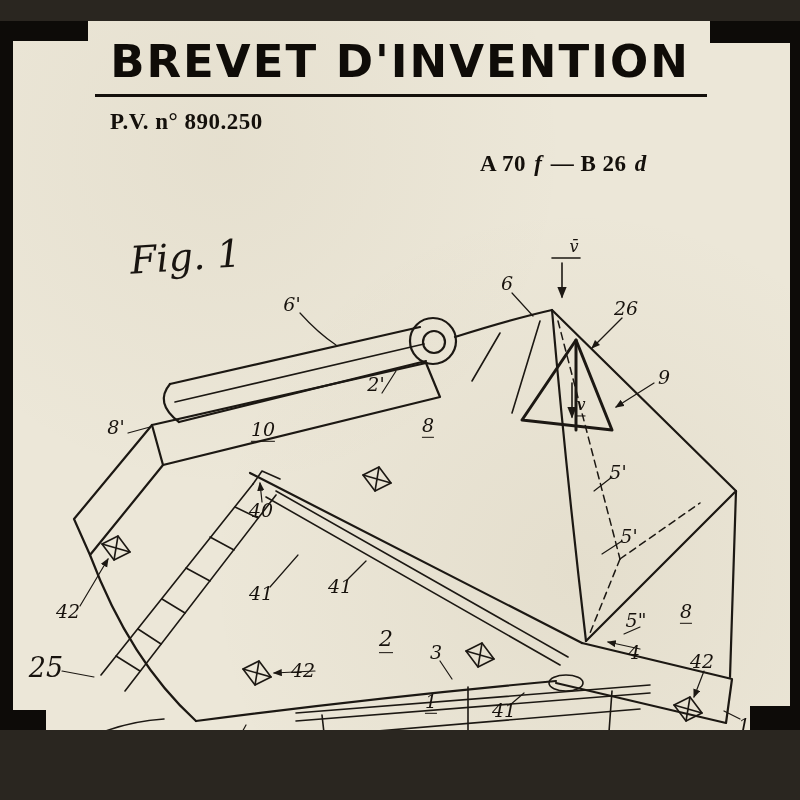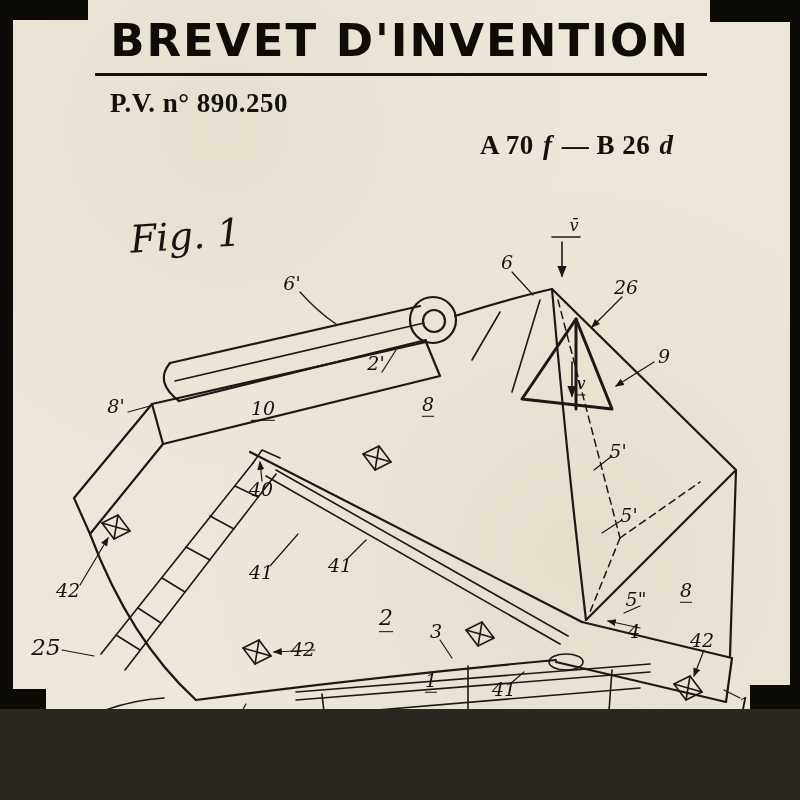--- a/index.html
+++ b/index.html
@@ -10,20 +10,21 @@
     position: relative;
     width: 800px;
     height: 709px;
     overflow: hidden;
     background:
       radial-gradient(circle at 28% 18%, rgba(125,105,60,0.06), transparent 42%),
       radial-gradient(circle at 72% 78%, rgba(125,105,60,0.07), transparent 46%),
       #ece7d8;
     color: #17120d;
     font-family: "Liberation Serif", serif;
+    margin-top: 21px;
   }
 
   .edge { position: absolute; background: #0d0b08; }
   .edge-left   { left: 0; top: 0; width: 13px;  height: 800px; }
   .edge-right  { right: 0; top: 0; width: 10px; height: 800px; }
   .edge-tl     { left: 0; top: 0; width: 88px; height: 20px; }
   .edge-tr     { right: 0; top: 0; width: 90px; height: 22px; }
   .edge-bl     { left: 0; bottom: 0; width: 46px; height: 20px; }
   .edge-br     { right: 0; bottom: 0; width: 50px; height: 24px; }
 
@@ -38,21 +39,21 @@
   }
 
   .rule {
     position: absolute; top: 73px; left: 95px;
     width: 612px; height: 3px; background: #14100b;
   }
 
   .hdr-text {
     position: absolute;
     font-weight: bold;
-    font-size: 27px;
+    font-size: 23px;
     letter-spacing: 0.5px;
     color: #14100b;
     white-space: nowrap;
   }
   .pv        { top: 88px;  left: 110px; }
   .patent-no { top: 88px;  right: 122px; }
   .cls-label { top: 130px; left: 110px; }
   .cls-value { top: 130px; left: 480px; }
   .cls-value .it { font-style: italic; padding: 0 2px; }
 
@@ -237,21 +238,21 @@
         <span class="ref" style="left: 116px; top: 407px;">8'</span>
         <span class="ref" style="left: 376px; top: 364px;">2'</span>
         <span class="ref ul" style="left: 428px; top: 406px;">8</span>
         <span class="ref ul" style="left: 263px; top: 410px;">10</span>
         <span class="ref" style="left: 261px; top: 490px;">40</span>
         <span class="ref" style="left: 618px; top: 452px;">5'</span>
         <span class="ref" style="left: 629px; top: 516px;">5'</span>
         <span class="ref" style="left: 68px; top: 591px;">42</span>
         <span class="ref" style="left: 261px; top: 573px;">41</span>
         <span class="ref" style="left: 340px; top: 566px;">41</span>
-        <span class="ref" style="left: 46px; top: 648px; font-size: 23px;">25</span>
+        <span class="ref" style="left: 46px; top: 648px; font-size: 27px;">25</span>
         <span class="ref ul" style="left: 386px; top: 620px; font-size: 22px;">2</span>
         <span class="ref" style="left: 436px; top: 632px;">3</span>
         <span class="ref" style="left: 303px; top: 650px;">42</span>
         <span class="ref" style="left: 636px; top: 600px;">5"</span>
         <span class="ref ul" style="left: 686px; top: 592px;">8</span>
         <span class="ref" style="left: 634px; top: 632px;">4</span>
         <span class="ref" style="left: 702px; top: 641px;">42</span>
         <span class="ref ul" style="left: 744px; top: 706px;">1</span>
         <span class="ref" style="left: 225px; top: 740px;">3</span>
         <span class="ref ul" style="left: 431px; top: 682px;">1</span>

